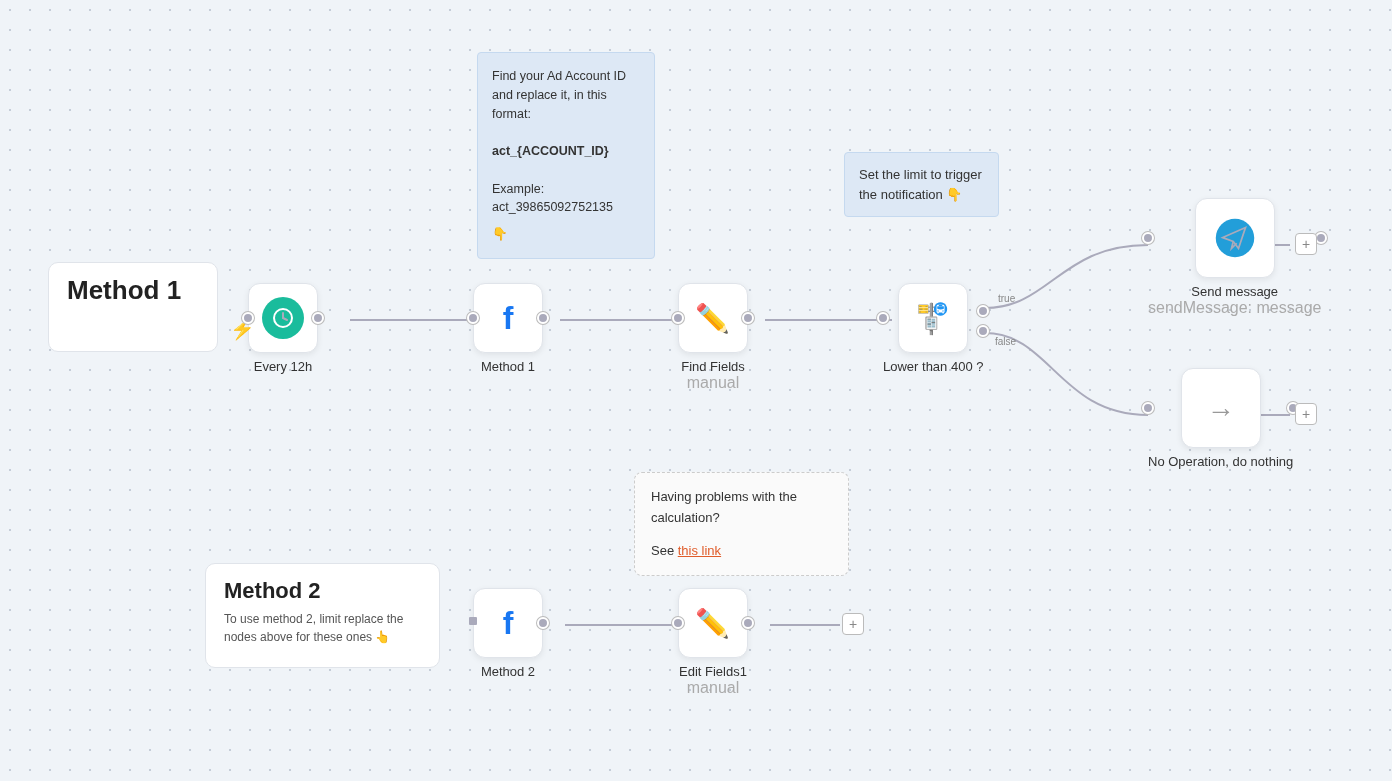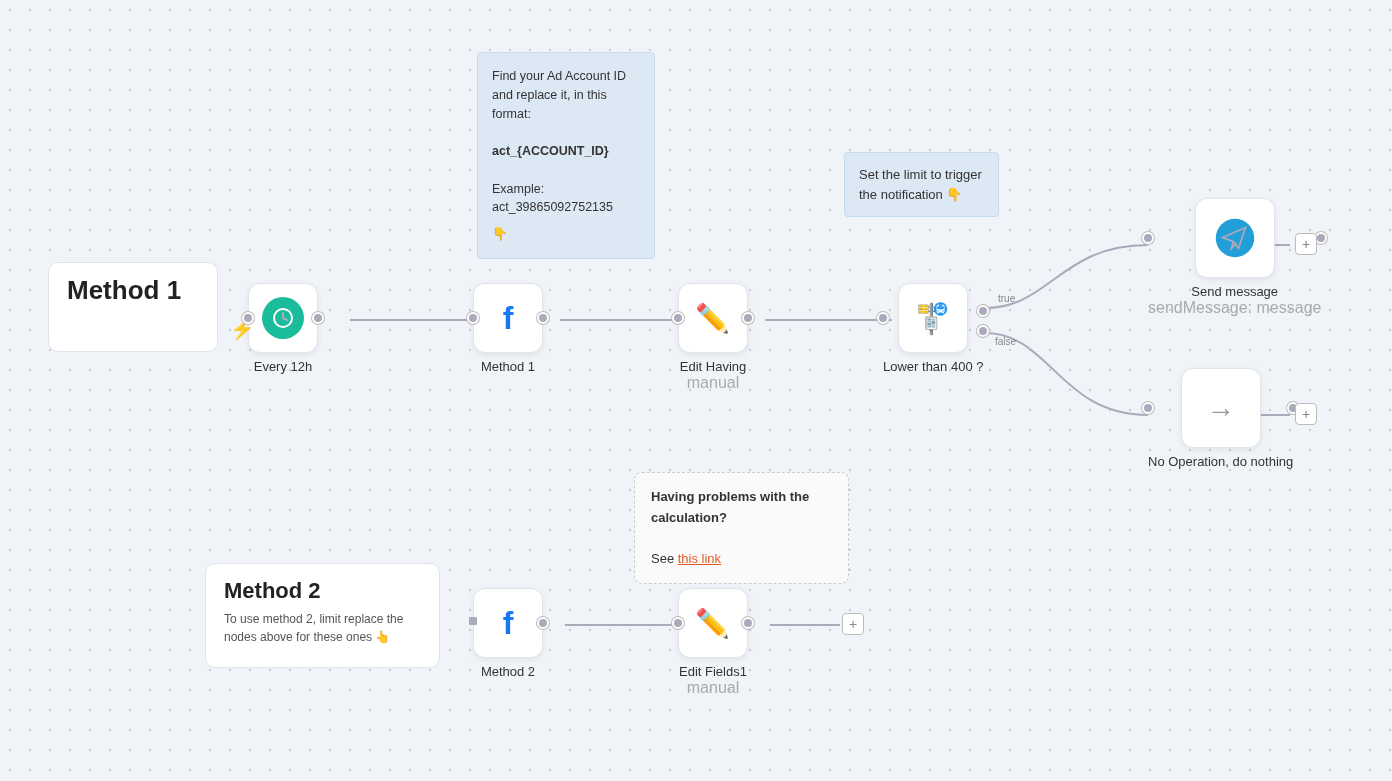--- a/index.html
+++ b/index.html
@@ -224,21 +224,21 @@
   <div class="dot" style="top:29px; right:-6px;"></div>
   <div class="node-label">Method 1</div>
 </div>
 
 <div class="node-wrapper" style="left:678px; top:283px;">
   <div class="node-icon">
     <span class="pencil-icon">✏️</span>
   </div>
   <div class="dot" style="top:29px; left:-6px;"></div>
   <div class="dot" style="top:29px; right:-6px;"></div>
-  <div class="node-label">Edit Having</div>
+  <div class="node-label">Find Fields</div>
   <div class="node-sublabel">manual</div>
 </div>
 
 <div class="node-wrapper" style="left:883px; top:283px;">
   <div class="node-icon">
     <span style="font-size:30px; color:#2e7d32;">🚏</span>
   </div>
   <div class="dot" style="top:29px; left:-6px;"></div>
   <div class="dot" style="top:22px; right:-6px;"></div>
   <div class="dot" style="top:42px; right:-6px;"></div>
@@ -281,21 +281,21 @@
   <div>Example:</div>
   <div>act_39865092752135</div>
   <div style="margin-top:8px;">👇</div>
 </div>
 
 <div class="callout" style="left:844px; top:152px; width:155px; padding:12px 14px;">
   <div style="font-size:13px; font-weight:500; line-height:1.5; color:#333;">Set the limit to trigger the notification 👇</div>
 </div>
 
 <div class="problems-callout" style="left:634px; top:472px; width:215px;">
-  <div style="font-weight:700; margin-bottom:20px;">Having problems with the calculation?</div>
+  <div style="font-weight:400; margin-bottom:12px;">Having problems with the calculation?</div>
   <div>
     See <span class="link">this link</span>
   </div>
 </div>
 
 <div class="label-box" style="left:205px; top:563px; width:235px; height:105px; padding:14px 18px;">
   <div class="title" style="font-size:22px;">Method 2</div>
   <div class="desc">To use method 2, limit replace the nodes above for these ones 👆</div>
 </div>
 

